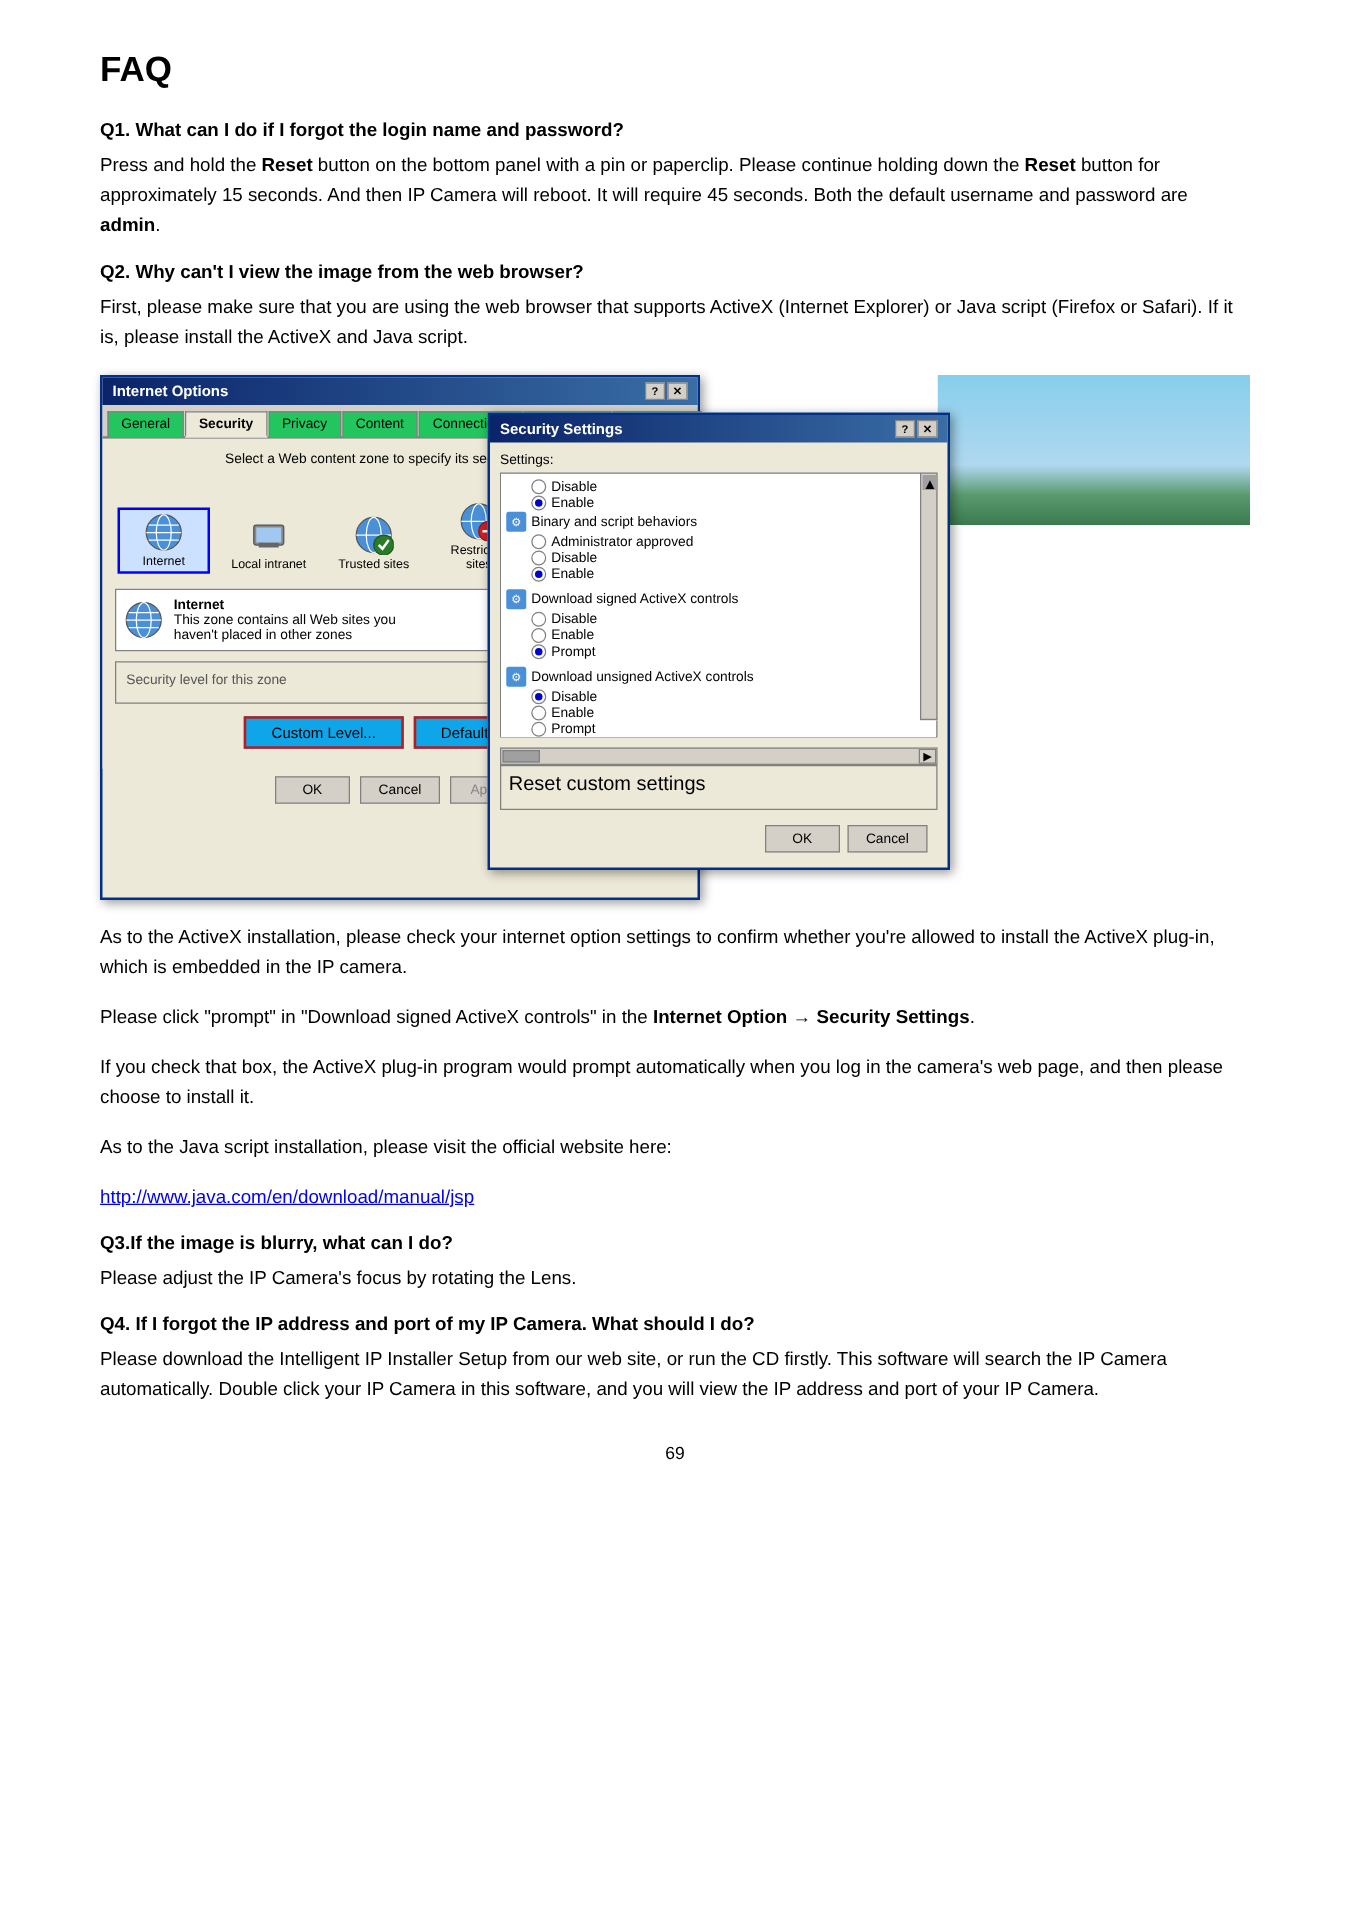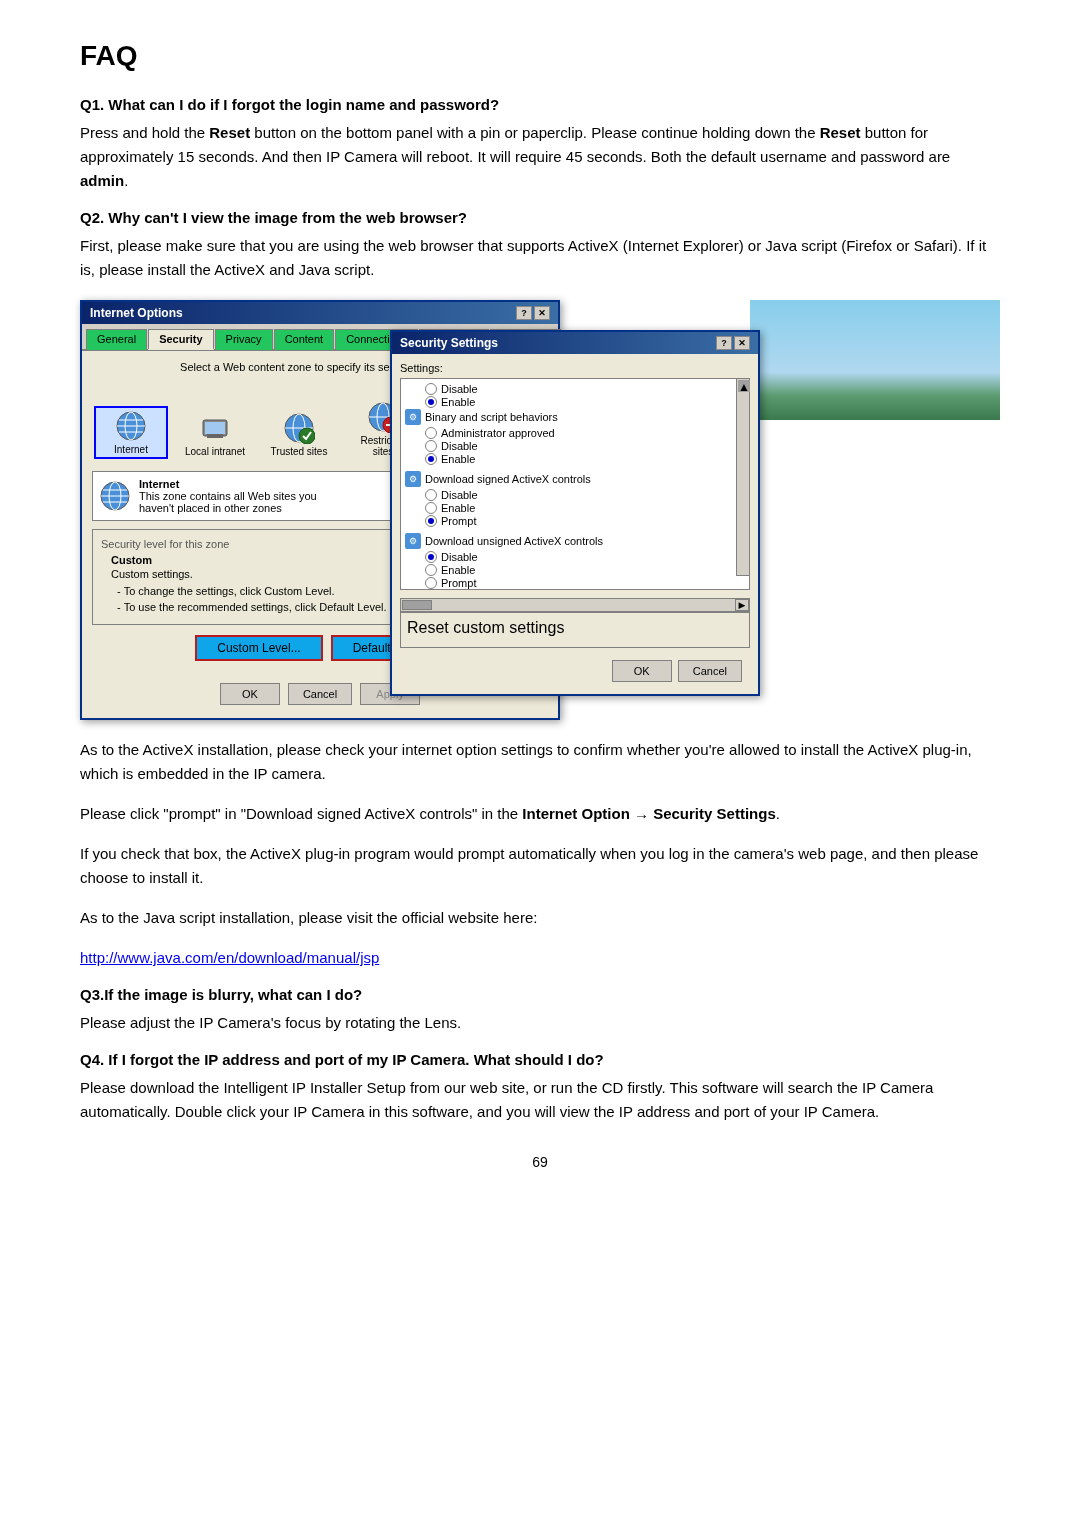--- a/index.html
+++ b/index.html
@@ -446,28 +446,20 @@
         <div class="zone-info">
           <div class="zone-name">Internet</div>
           <div>This zone contains all Web sites you</div>
           <div>haven't placed in other zones</div>
         </div>
         <button class="sites-btn">Sites...</button>
       </div>
 
       <div class="security-level-section">
         <div class="security-level-title">Security level for this zone</div>
-        <div style="padding-left:10px;">
-          <div class="security-custom-title">Custom</div>
-          <div class="security-desc">
-            Custom settings.<br>
-            &nbsp;&nbsp;- To change the settings, click Custom Level.<br>
-            &nbsp;&nbsp;- To use the recommended settings, click Default Level.
-          </div>
-        </div>
       </div>
 
       <div class="footer-inner">
         <div></div>
         <div style="display:flex; gap:8px;">
           <button class="dlg-btn">Custom Level...</button>
           <button class="dlg-btn">Default Level</button>
         </div>
         <div></div>
       </div>

